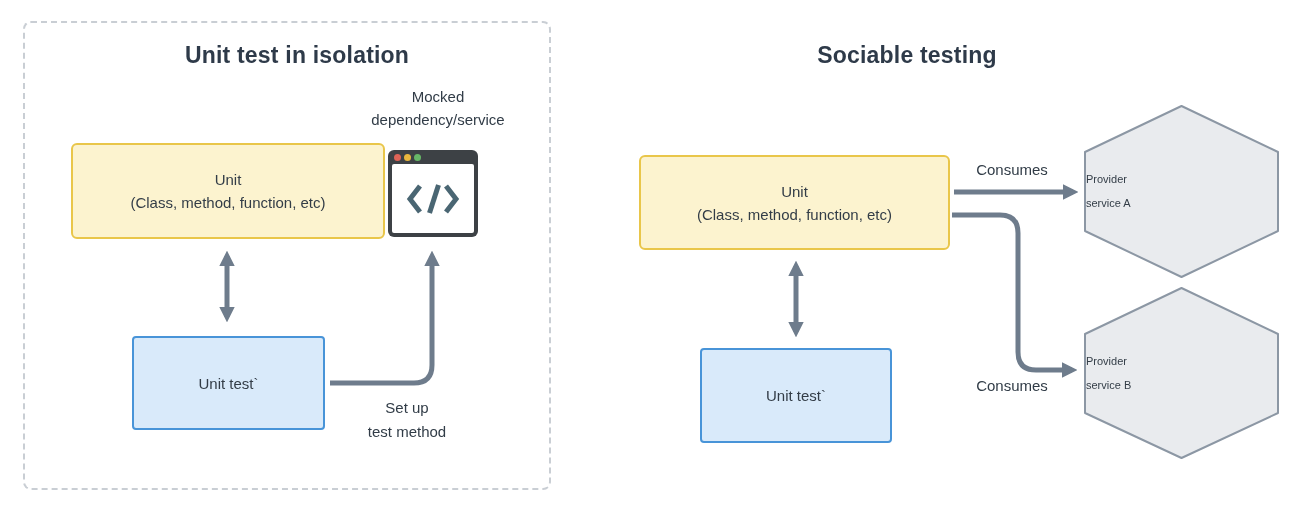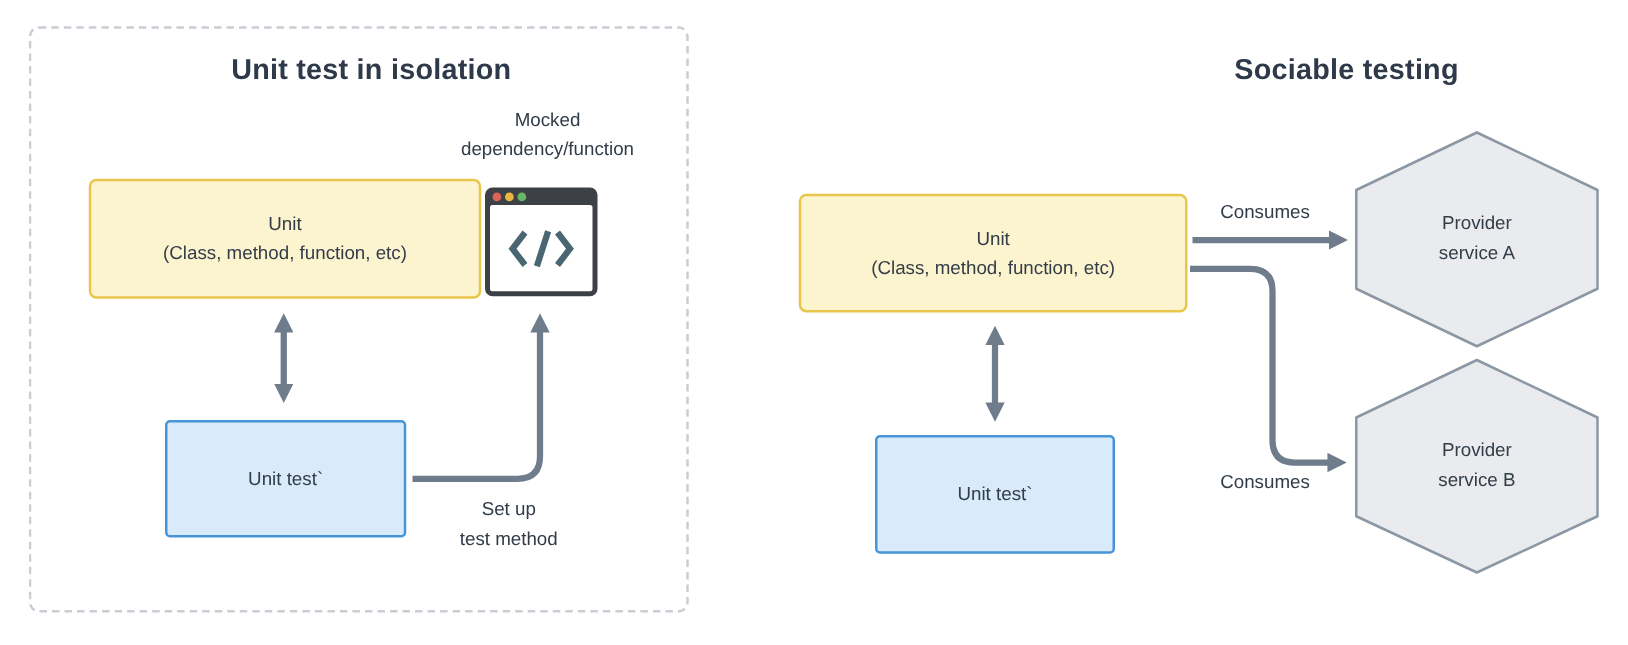--- a/index.html
+++ b/index.html
@@ -20,21 +20,21 @@
     position:absolute;font-size:15px;font-weight:500;line-height:23px;
     text-align:center;color:#313c47;white-space:pre-line;
   }
   .node{
     position:absolute;box-sizing:border-box;display:flex;align-items:center;justify-content:center;
     text-align:center;font-size:15px;line-height:23px;color:#333d47;white-space:pre-line;
   }
   .unit-box{background:#fcf3cf;border:2px solid #e9c64a;border-radius:6px;}
   .test-box{background:#d9eafa;border:2px solid #4894d8;border-radius:4px;}
   .hex-label{
-    position:absolute;font-size:15px;line-height:24px;text-align:center;
+    position:absolute;font-size:11px;line-height:24px;text-align:left;
     color:#333d47;white-space:pre-line;
   }
   .browser-icon{
     position:absolute;left:388px;top:150px;width:90px;height:87px;
     background:#3d4145;border-radius:6px;box-sizing:border-box;
   }
   .browser-dots{position:absolute;left:6px;top:4px;display:flex;gap:3px;}
   .dot{width:7px;height:7px;border-radius:50%;}
   .dot-red{background:#dd6357;}
   .dot-yellow{background:#eab73e;}
@@ -71,21 +71,21 @@
 
     <polygon points="1181.5,106 1278,152 1278,231 1181.5,277 1085,231 1085,152" fill="#e9ebee" stroke="#8c97a4" stroke-width="2" stroke-linejoin="round"></polygon>
     <polygon points="1181.5,288 1278,334 1278,413 1181.5,458 1085,413 1085,334" fill="#e9ebee" stroke="#8c97a4" stroke-width="2" stroke-linejoin="round"></polygon>
   </svg>
 
   <div class="dashed-frame"></div>
 
   <div class="panel-title" style="left:37px;top:41px;width:520px;">Unit test in isolation</div>
 
   <div class="small-label" style="left:352px;top:85px;width:172px;">Mocked
-dependency/function</div>
+dependency/service</div>
 
   <div class="node unit-box" style="left:71px;top:143px;width:314px;height:96px;">Unit
 (Class, method, function, etc)</div>
 
   <div class="browser-icon">
     <div class="browser-dots">
       <div class="dot dot-red"></div>
       <div class="dot dot-yellow"></div>
       <div class="dot dot-green"></div>
     </div>
@@ -96,21 +96,21 @@
         <polyline points="41,5 51,18 41,31" fill="none" stroke="#4a6673" stroke-width="5"></polyline>
       </svg>
     </div>
   </div>
 
   <div class="node test-box" style="left:132px;top:336px;width:193px;height:94px;">Unit test`</div>
 
   <div class="small-label" style="left:332px;top:396px;width:150px;line-height:24px;">Set up
 test method</div>
 
-  <div class="panel-title" style="left:647px;top:41px;width:520px;text-align:right;">Sociable testing</div>
+  <div class="panel-title" style="left:647px;top:41px;width:520px;">Sociable testing</div>
 
   <div class="node unit-box" style="left:639px;top:155px;width:311px;height:95px;">Unit
 (Class, method, function, etc)</div>
 
   <div class="node test-box" style="left:700px;top:348px;width:192px;height:95px;">Unit test`</div>
 
   <div class="small-label" style="left:950px;top:158px;width:124px;">Consumes</div>
 
   <div class="small-label" style="left:950px;top:374px;width:124px;">Consumes</div>
 

